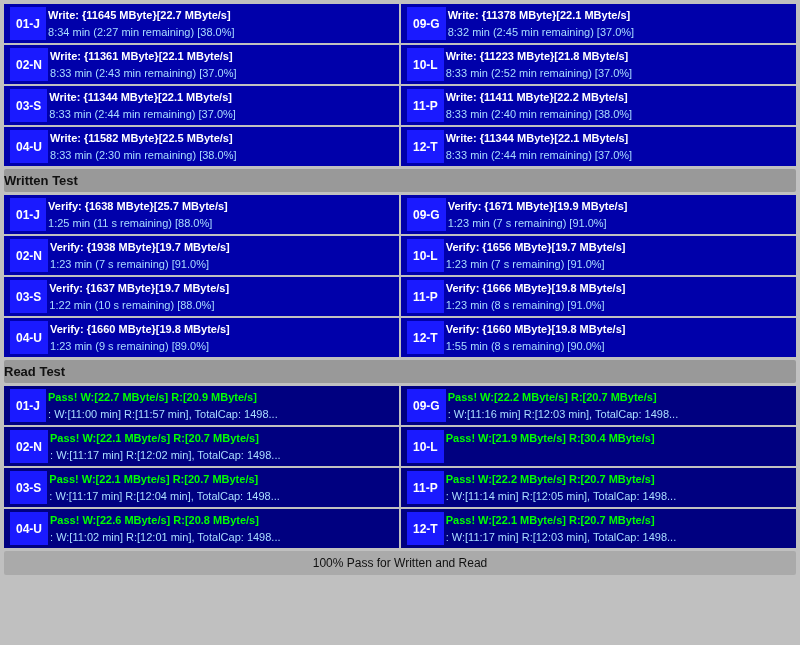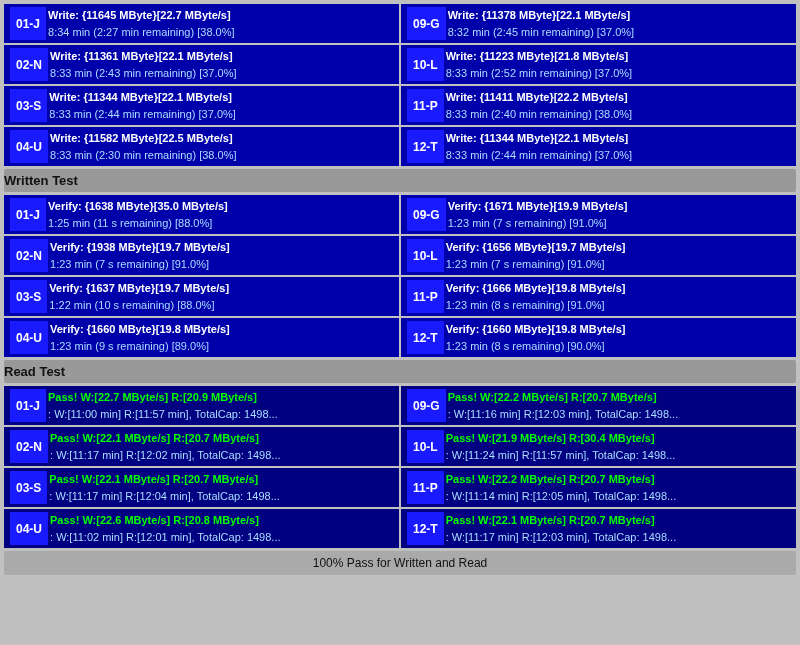--- a/index.html
+++ b/index.html
@@ -153,21 +153,21 @@
         </div>
       </div>
     <div class="section-header">Written Test</div>
   </div>
 
   <div class="section">
     <div class="grid" id="verify-grid">
         <div class="cell">
           <div class="cell-label">01-J</div>
           <div class="cell-content">
-            <div class="line1">Verify: {1638 MByte}[35.0 MByte/s]</div>
+            <div class="line1">Verify: {1638 MByte}[25.7 MByte/s]</div>
             <div class="line2">1:25 min (11 s remaining)  [88.0%]</div>
           </div>
         </div>
         <div class="cell">
           <div class="cell-label">09-G</div>
           <div class="cell-content">
             <div class="line1">Verify: {1671 MByte}[19.9 MByte/s]</div>
             <div class="line2">1:23 min (7 s remaining)  [91.0%]</div>
           </div>
         </div>
@@ -203,21 +203,21 @@
           <div class="cell-label">04-U</div>
           <div class="cell-content">
             <div class="line1">Verify: {1660 MByte}[19.8 MByte/s]</div>
             <div class="line2">1:23 min (9 s remaining)  [89.0%]</div>
           </div>
         </div>
         <div class="cell">
           <div class="cell-label">12-T</div>
           <div class="cell-content">
             <div class="line1">Verify: {1660 MByte}[19.8 MByte/s]</div>
-            <div class="line2">1:23 min (8 s remaining)  [90.0%]</div>
+            <div class="line2">1:55 min (8 s remaining)  [90.0%]</div>
           </div>
         </div>
       </div>
     <div class="section-header">Read Test</div>
   </div>
 
   <div class="section">
     <div class="grid" id="pass-grid">
         <div class="cell pass-cell">
           <div class="cell-label">01-J</div>
@@ -237,21 +237,20 @@
           <div class="cell-label">02-N</div>
           <div class="cell-content pass-content">
             <div class="line1">Pass! W:[22.1 MByte/s] R:[20.7 MByte/s]</div>
             <div class="line2">: W:[11:17 min] R:[12:02 min], TotalCap: 1498...</div>
           </div>
         </div>
         <div class="cell pass-cell">
           <div class="cell-label">10-L</div>
           <div class="cell-content pass-content">
             <div class="line1">Pass! W:[21.9 MByte/s] R:[30.4 MByte/s]</div>
-            <div class="line2">: W:[11:24 min] R:[11:57 min], TotalCap: 1498...</div>
           </div>
         </div>
         <div class="cell pass-cell">
           <div class="cell-label">03-S</div>
           <div class="cell-content pass-content">
             <div class="line1">Pass! W:[22.1 MByte/s] R:[20.7 MByte/s]</div>
             <div class="line2">: W:[11:17 min] R:[12:04 min], TotalCap: 1498...</div>
           </div>
         </div>
         <div class="cell pass-cell">

